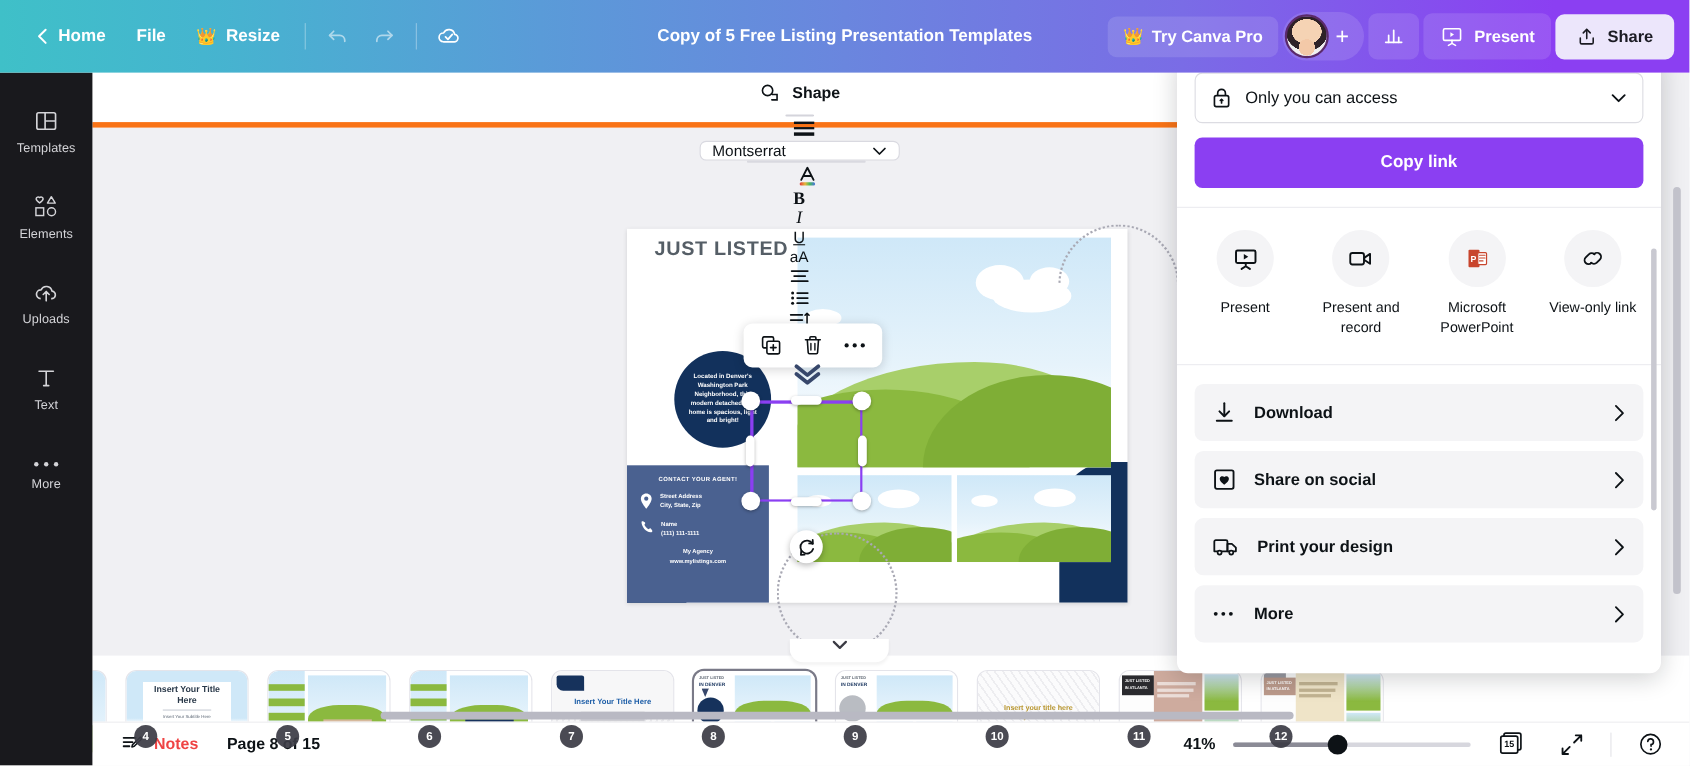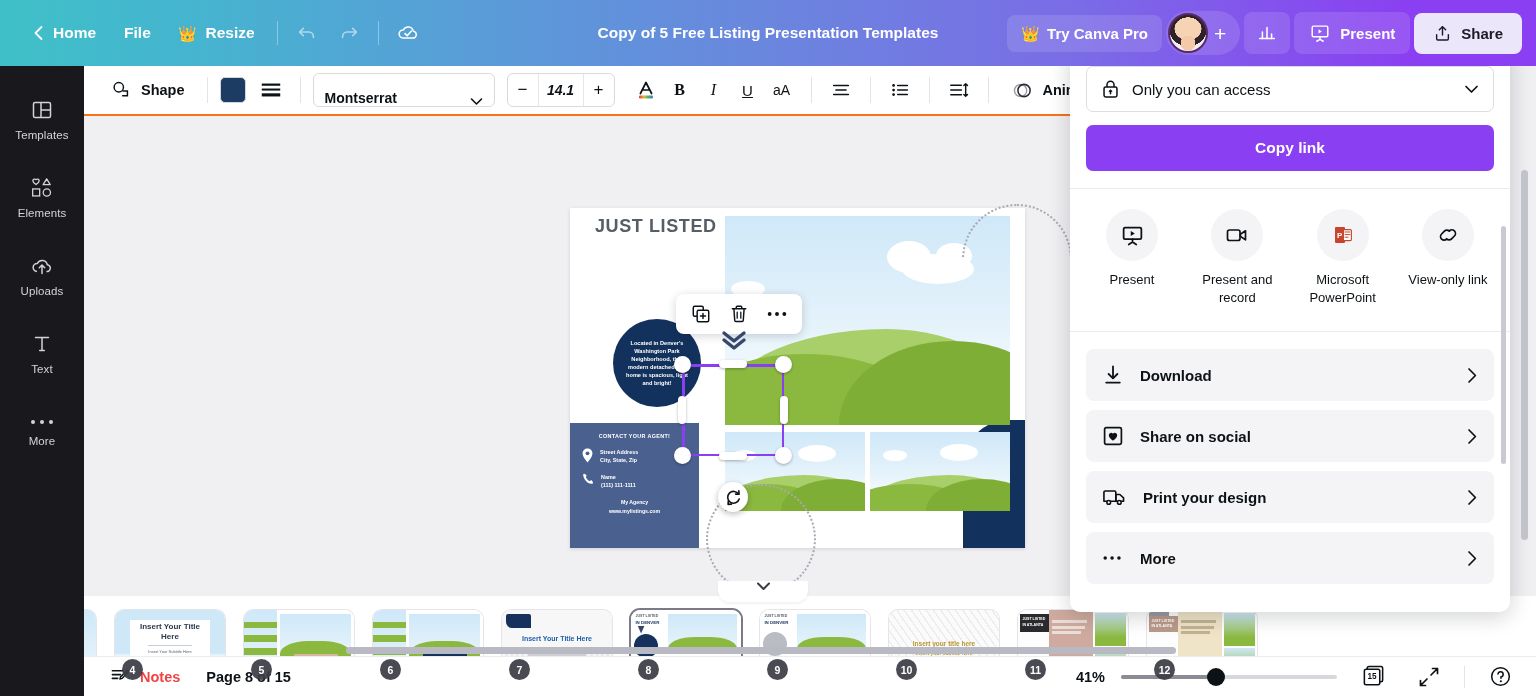--- a/index.html
+++ b/index.html
@@ -76,31 +76,31 @@
   .rail-label { font-size:11.5px; color:#d4d4d8; letter-spacing:.1px; }
 
   
   #workarea {
     position:absolute; left:84px; top:66px; width:1452px; height:630px;
     background:#f0f0f3;
   }
   #toolbar {
     position:absolute; left:0; top:0; width:1269px; height:50px;
     background:#fff; display:flex; align-items:center; padding-left:16px; gap:0px;
-    border-bottom:2px solid #f97316; z-index:20;
+    border-bottom:5px solid #f97316; z-index:20;flex-direction:column;
   }
   .tl-btn { display:flex;align-items:center;gap:9px;padding:8px 10px;border-radius:6px;cursor:pointer;
     font-size:14.5px;font-weight:700;color:#0d1216; }
   .tl-sep { width:1px;height:26px;background:#e3e3e8;margin:0 12px; }
   .color-swatch { width:26px;height:26px;border-radius:5px;background:#1c3c63;cursor:pointer;border:1px solid #d4d4db;}
   .ico-btn { width:34px;height:34px;display:flex;align-items:center;justify-content:center;border-radius:6px;cursor:pointer;color:#0d1216;}
   .font-select {
     width:182px;height:34px;border:1px solid #d9d9e0;border-radius:6px;background:#fff;
-    display:flex;align-items:flex-end;justify-content:space-between;padding:0 11px;cursor:pointer;
-    font-size:14px;font-weight:700;color:#0d1216;
+    display:flex;align-items:center;justify-content:space-between;padding:0 11px;cursor:pointer;
+    font-size:14px;font-weight:400;color:#0d1216;
   }
   .size-group { display:flex;align-items:center;height:34px;border:1px solid #d9d9e0;border-radius:6px;overflow:hidden;}
   .size-group .sg { width:30px;height:32px;display:flex;align-items:center;justify-content:center;cursor:pointer;font-size:17px;color:#0d1216;}
   .size-val { width:46px;text-align:center;font-size:14px;font-weight:700;color:#0d1216;cursor:text;
     border-left:1px solid #e6e6ec;border-right:1px solid #e6e6ec;height:32px;line-height:32px;font-style:italic;}
 
   #canvas-scroll {
     position:absolute; left:0; top:50px; width:1452px; height:466px; background:#f0f0f3; overflow:hidden;
   }
   #slide {

